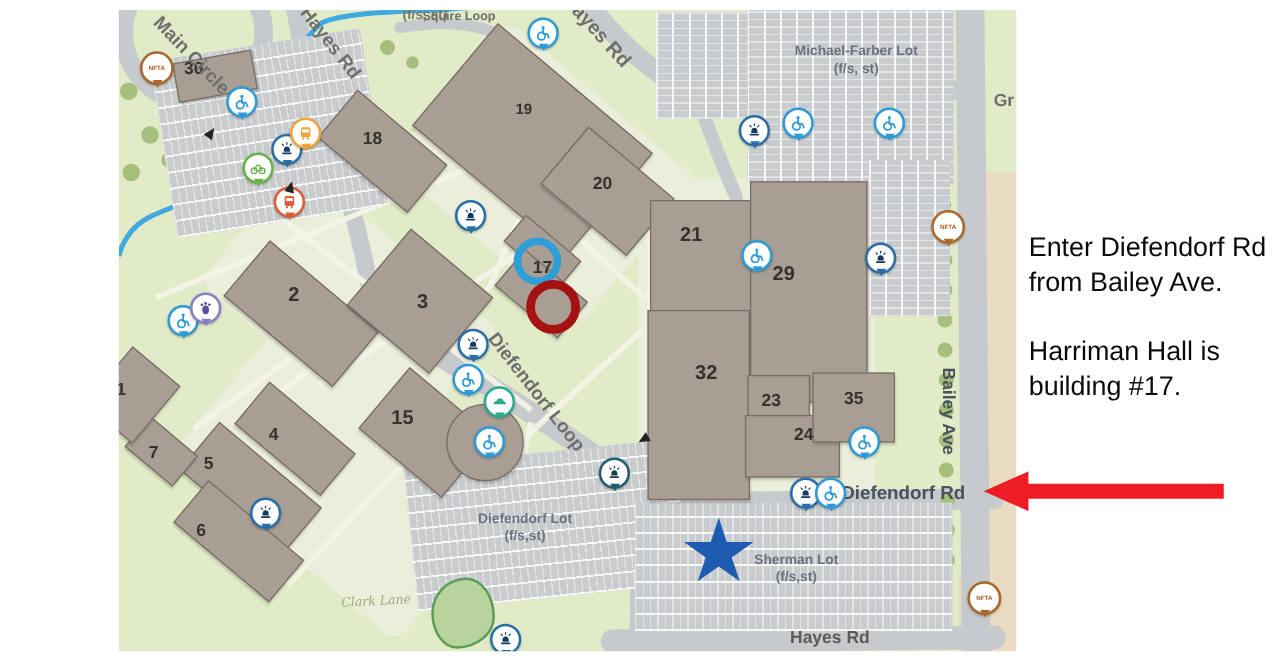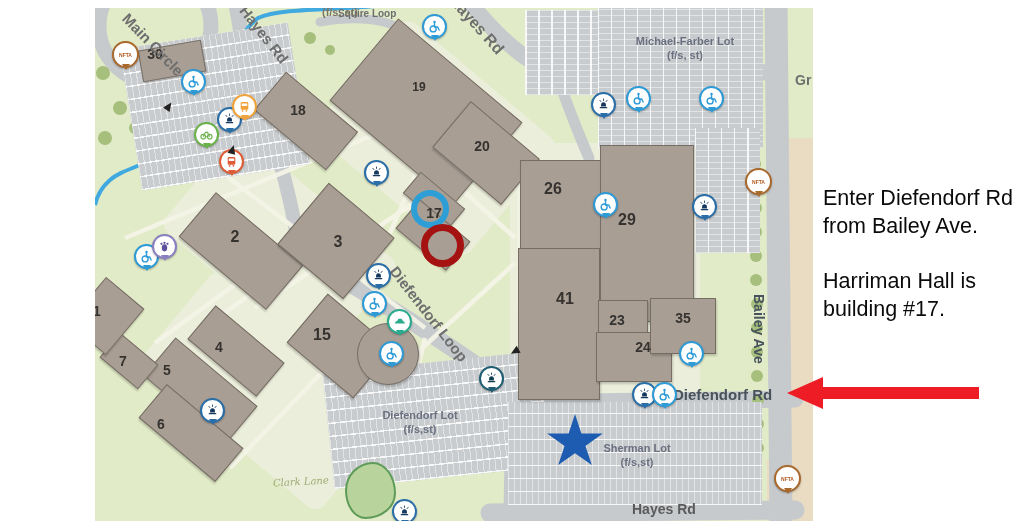--- a/index.html
+++ b/index.html
@@ -199,22 +199,22 @@
     <div class="bld" style="left:52px;top:358px;width:105px;height:48px;transform:rotate(40deg);"></div>
     <div class="bld" style="left:46px;top:403px;width:98px;height:42px;transform:rotate(40deg);"></div>
     <div class="bld" style="left:9px;top:337px;width:48px;height:30px;transform:rotate(40deg);"></div>
     <div class="bld" style="left:-14px;top:278px;width:48px;height:58px;transform:rotate(40deg);"></div>
 
     <div class="blabel" style="left:60px;top:38px;">30</div>
     <div class="blabel" style="left:203px;top:94px;">18</div>
     <div class="blabel" style="left:324px;top:72px;font-size:12px;">19</div>
     <div class="blabel" style="left:387px;top:130px;">20</div>
     <div class="blabel" style="left:339px;top:197px;">17</div>
-    <div class="blabel" style="left:458px;top:172px;font-size:16px;">26</div>
-    <div class="blabel" style="left:470px;top:282px;font-size:16px;">41</div>
+    <div class="blabel" style="left:458px;top:172px;font-size:16px;">21</div>
+    <div class="blabel" style="left:470px;top:282px;font-size:16px;">32</div>
     <div class="blabel" style="left:522px;top:304px;">23</div>
     <div class="blabel" style="left:548px;top:331px;">24</div>
     <div class="blabel" style="left:532px;top:203px;font-size:16px;">29</div>
     <div class="blabel" style="left:588px;top:302px;">35</div>
     <div class="blabel" style="left:140px;top:220px;font-size:16px;">2</div>
     <div class="blabel" style="left:243px;top:225px;font-size:16px;">3</div>
     <div class="blabel" style="left:227px;top:318px;font-size:16px;">15</div>
     <div class="blabel" style="left:124px;top:331px;">4</div>
     <div class="blabel" style="left:72px;top:354px;">5</div>
     <div class="blabel" style="left:66px;top:408px;">6</div>

